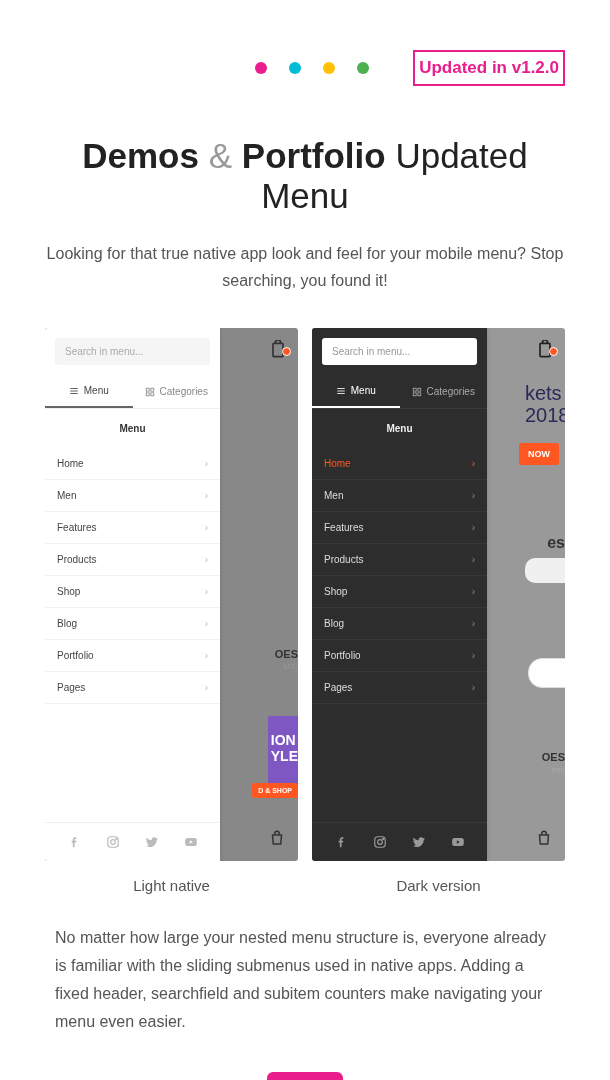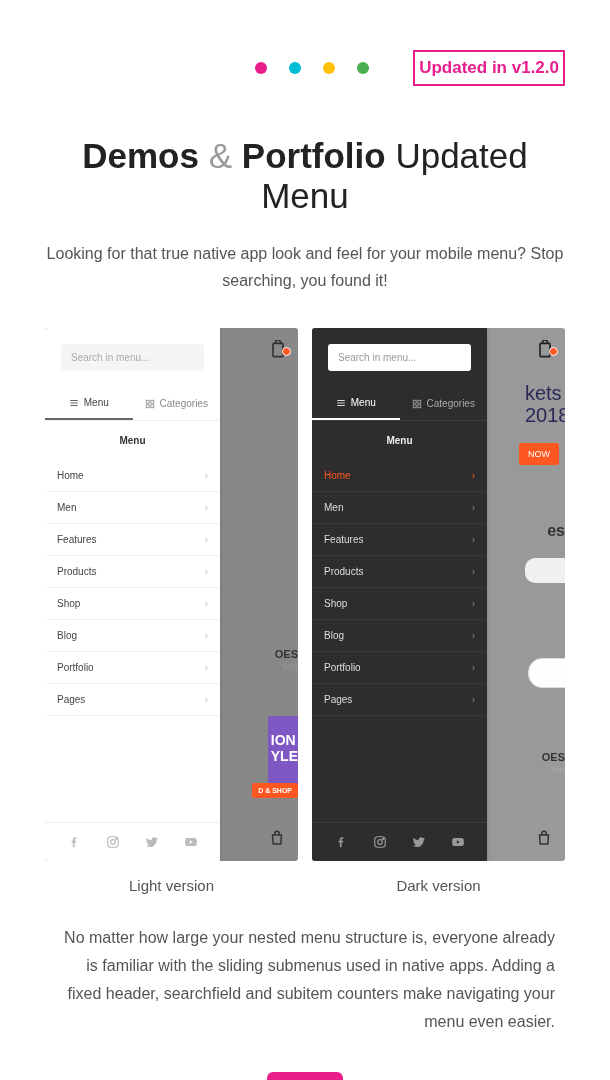--- a/index.html
+++ b/index.html
@@ -20,24 +20,24 @@
 .shots{display:flex;gap:14px;margin-bottom:16px}
 .shot{flex:1;height:533px;position:relative;border-radius:3px;overflow:hidden}
 .bg{position:absolute;inset:0;background:#888}
 .dbg{background:#999}
 .cart{position:absolute;top:12px;right:10px;width:20px;height:20px;color:#333}
 .cart-d{color:#222}
 .cartbadge{position:absolute;top:19px;right:7px;width:9px;height:9px;border-radius:50%;background:#ff5722;border:1px solid #fff}
 .bgtext{position:absolute;right:-10px;top:54px;font-size:20px;font-weight:400;color:#2a2a5a;line-height:1.1;text-align:left}
 .lightbgtext{right:-35px;top:115px;color:#444;font-size:14px;font-weight:700;line-height:1.7}
 .lightbgtext .sub{color:#999;font-size:9px;font-weight:400}
-.shopbtn{position:absolute;right:6px;top:115px;background:#ff5722;color:#fff;font-size:9px;font-weight:400;padding:6px 9px;border-radius:2px}
+.shopbtn{position:absolute;right:6px;top:115px;background:#ff5722;color:#fff;font-size:9px;font-weight:700;padding:6px 9px;border-radius:2px}
 .panel{position:absolute;left:0;top:0;bottom:0;width:175px;background:#fff;display:flex;flex-direction:column;box-shadow:1px 0 3px rgba(0,0,0,0.1)}
 .dpanel{background:#2d2d2d}
-.search{margin:16px;padding:8px 10px;background:#f5f5f5;border-radius:3px;color:#aaa;font-size:10px}
+.search{margin:10px;padding:8px 10px;background:#f5f5f5;border-radius:3px;color:#aaa;font-size:10px}
 .dsearch{background:#fff;color:#999}
 .tabs{display:flex;border-bottom:1px solid #eee}
 .dtabs{border-bottom:1px solid #3a3a3a}
 .tab{flex:1;display:flex;align-items:center;justify-content:center;gap:5px;padding:10px 0;font-size:10px;color:#888}
 .tab.active{color:#444;border-bottom:2px solid #666}
 .dtab{color:#aaa}
 .dtab.active{color:#fff;border-bottom:2px solid #fff}
 .mtitle{text-align:center;font-size:10px;font-weight:700;color:#333;padding:14px 0}
 .dmtitle{color:#eee}
 .mitems{flex:1}
@@ -47,29 +47,29 @@
 .chev{color:#bbb;font-size:10px}
 .dchev{color:#888}
 .hot .chev{color:#ff5722}
 .socials{display:flex;justify-content:space-around;padding:12px 10px;border-top:1px solid #eee}
 .dsocials{border-top:1px solid #3a3a3a}
 .sicon{width:14px;height:14px;color:#bbb}
 .dsicon{color:#999}
 .bag{position:absolute;bottom:14px;right:12px;width:18px;height:18px;color:#333}
 .captions{display:flex;gap:14px;margin-bottom:30px}
 .cap{flex:1;text-align:center;color:#555;font-size:15px}
-.para{text-align:right;color:#555;font-size:16px;line-height:1.75;margin-bottom:36px;padding:0 10px}
+.para{text-align:left;color:#555;font-size:16px;line-height:1.75;margin-bottom:36px;padding:0 10px}
 .cta{display:flex;align-items:center;justify-content:center;gap:10px;margin:0 auto;background:#e91e8c;color:#fff;font-size:17px;font-weight:700;padding:18px 30px;border-radius:6px;width:fit-content}
 .cta svg{width:16px;height:20px}
 .purplebox{position:absolute;right:-30px;top:388px;width:60px;height:80px;background:#7e57c2;border-radius:2px}
 .fashion{position:absolute;right:0;top:405px;color:#fff;font-size:14px;font-weight:800;line-height:1.1}
 .shopbtn2{position:absolute;right:0;top:455px;background:#ff5722;color:#fff;font-size:7px;font-weight:700;padding:4px 6px;border-radius:2px}
 .oes{position:absolute;right:0;top:320px;color:#333;font-size:11px;font-weight:700}
 .oessub{position:absolute;right:0;top:334px;color:#999;font-size:8px}
-.oes2{position:absolute;right:0;top:194px;color:#333;font-size:16px;font-weight:800}
+.oes2{position:absolute;right:0;top:206px;color:#333;font-size:16px;font-weight:800}
 .shoe{position:absolute;right:-20px;top:230px;width:60px;height:25px;background:#f0f0f0;border-radius:10px 2px 2px 10px}
 .oes3{position:absolute;right:0;top:423px;color:#333;font-size:11px;font-weight:700}
 .oes3sub{position:absolute;right:0;top:437px;color:#aaa;font-size:8px}
 .shoe2{position:absolute;right:-18px;top:330px;width:55px;height:30px;background:#fefefe;border-radius:14px 3px 3px 14px;border:1px solid #ddd}
 </style>
 </head>
 <body>
 
 <div class="container">
   <div class="top-row">
@@ -278,21 +278,21 @@
             </svg>
           <svg class="sicon dsicon" viewBox="0 0 24 24" fill="currentColor">
               <path d="M21.6 7.2c-.2-.9-.9-1.5-1.7-1.8C18.3 5 12 5 12 5s-6.3 0-7.9.4c-.8.3-1.5.9-1.7 1.8C2 8.8 2 12 2 12s0 3.2.4 4.8c.2.9.9 1.5 1.7 1.8 1.6.4 7.9.4 7.9.4s6.3 0 7.9-.4c.8-.3 1.5-.9 1.7-1.8.4-1.6.4-4.8.4-4.8s0-3.2-.4-4.8zM10 15V9l5 3z"></path>
             </svg>
         </div>
       </div>
     </div>
   </div>
 
   <div class="captions">
-    <div class="cap">Light version</div>
+    <div class="cap">Light native</div>
     <div class="cap">Dark version</div>
   </div>
 
   <p class="para">No matter how large your nested menu structure is, everyone already is familiar with the sliding submenus used in native apps. Adding a fixed header, searchfield and subitem counters make navigating your menu even easier.</p>
 
   <a class="cta">
     <svg viewBox="0 0 24 24" fill="none" stroke="currentColor" stroke-width="2">
         <rect x="5" y="2" width="14" height="20" rx="2"></rect>
         <circle cx="12" cy="19" r="1" fill="currentColor"></circle>
       </svg>

